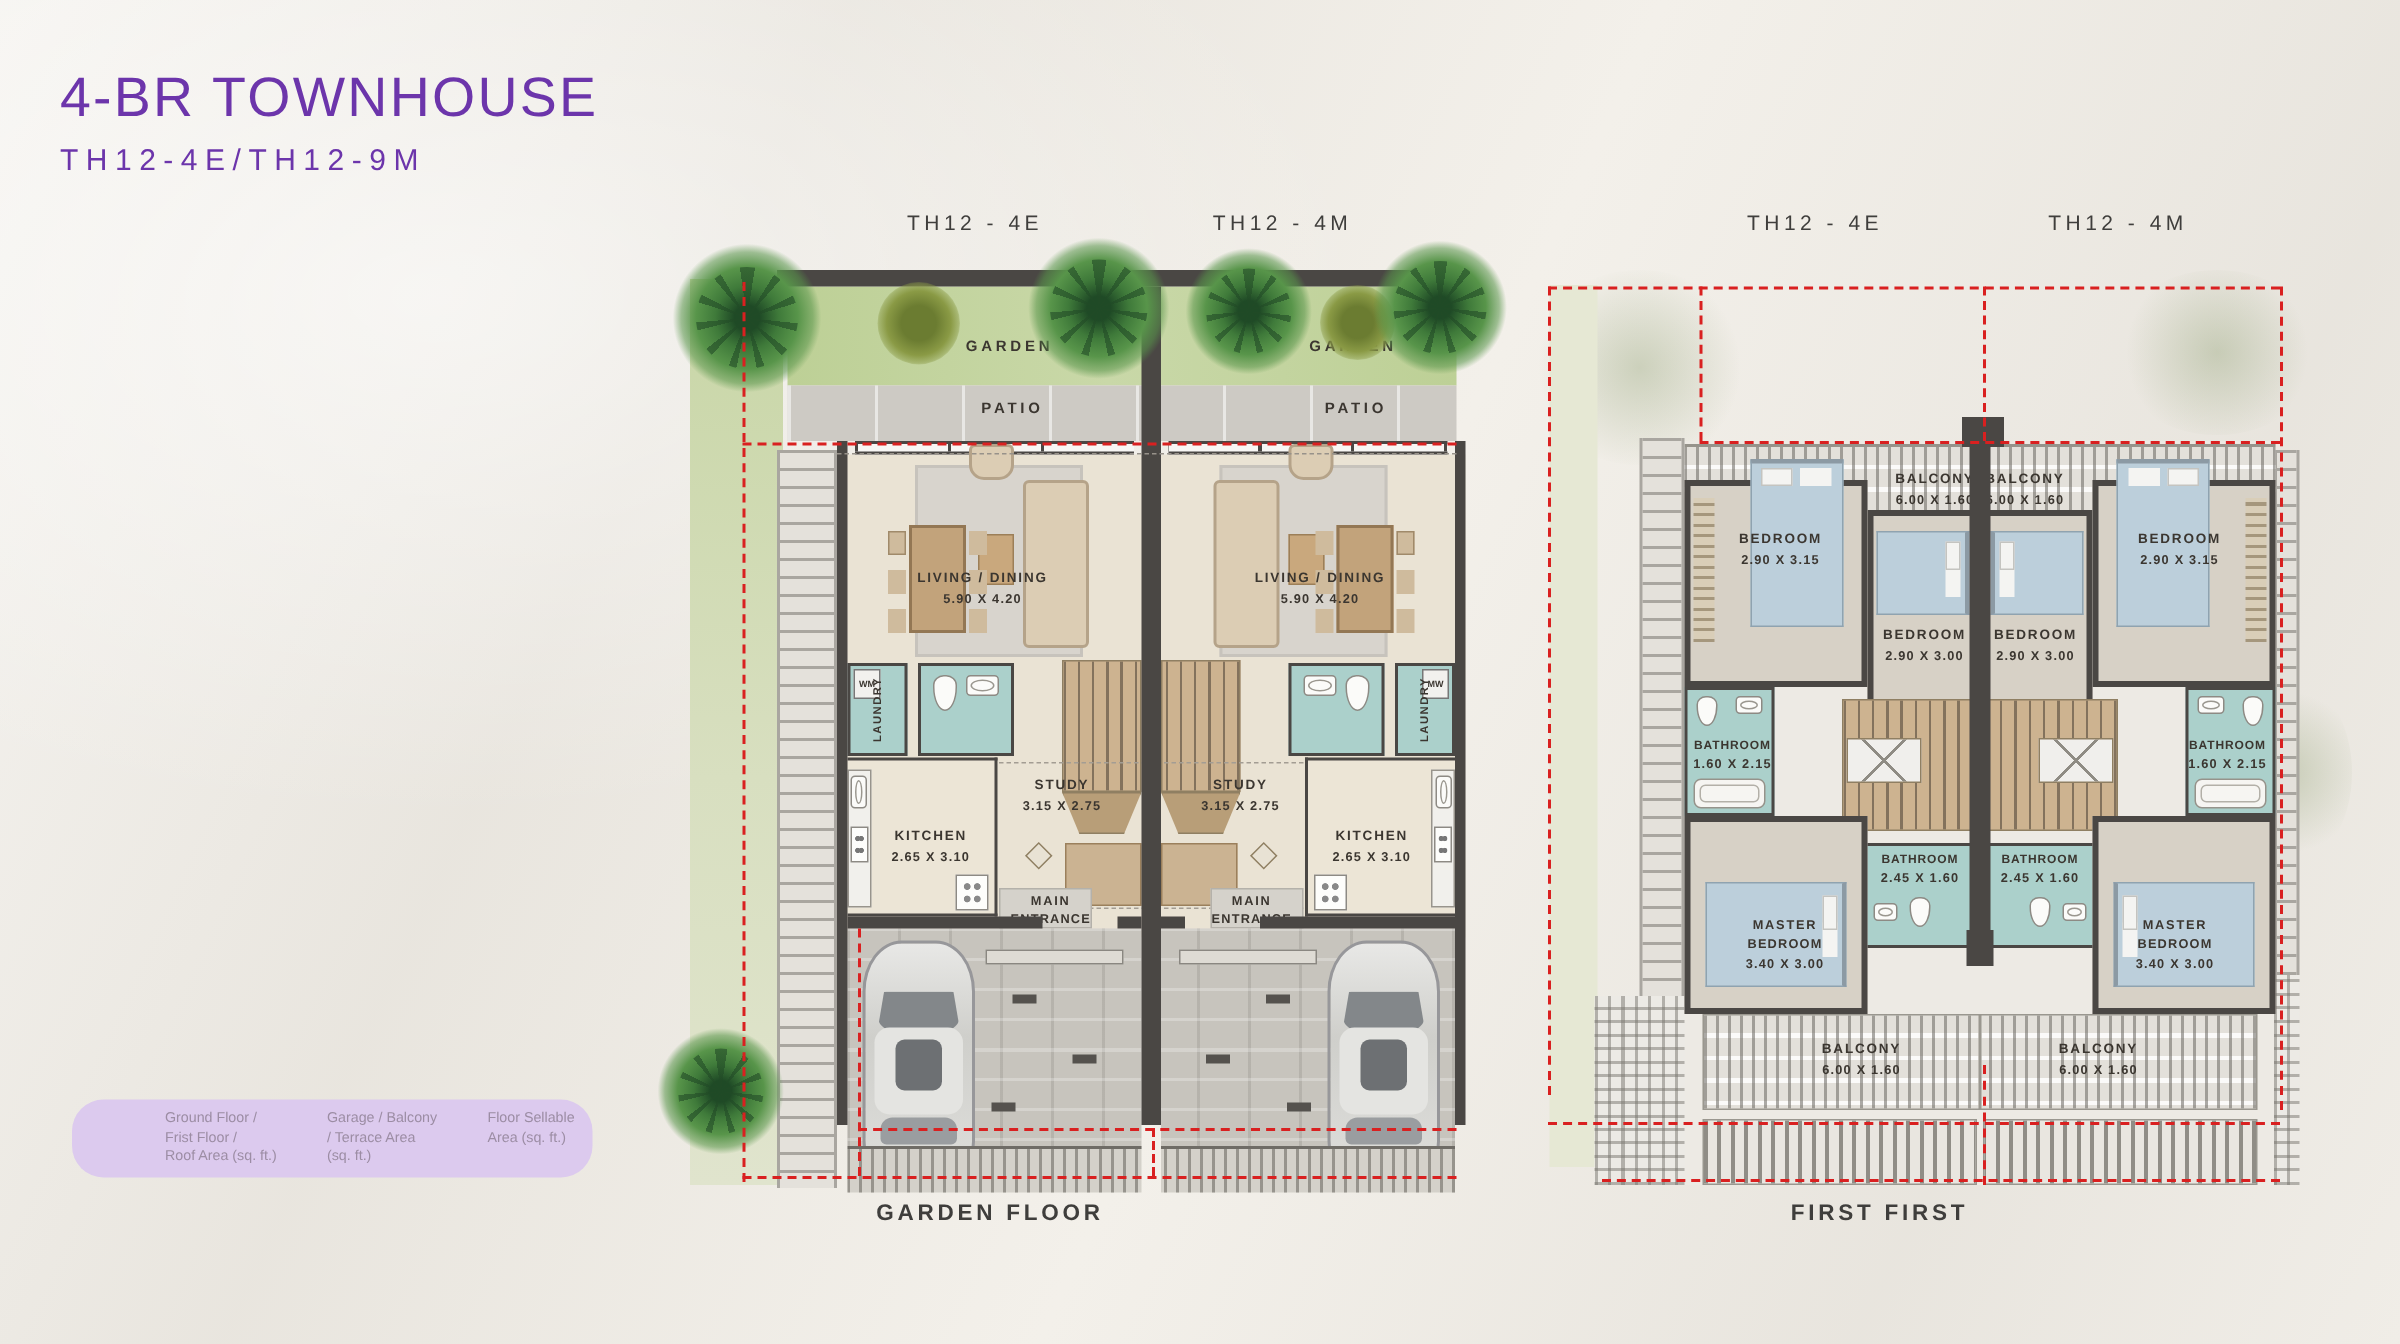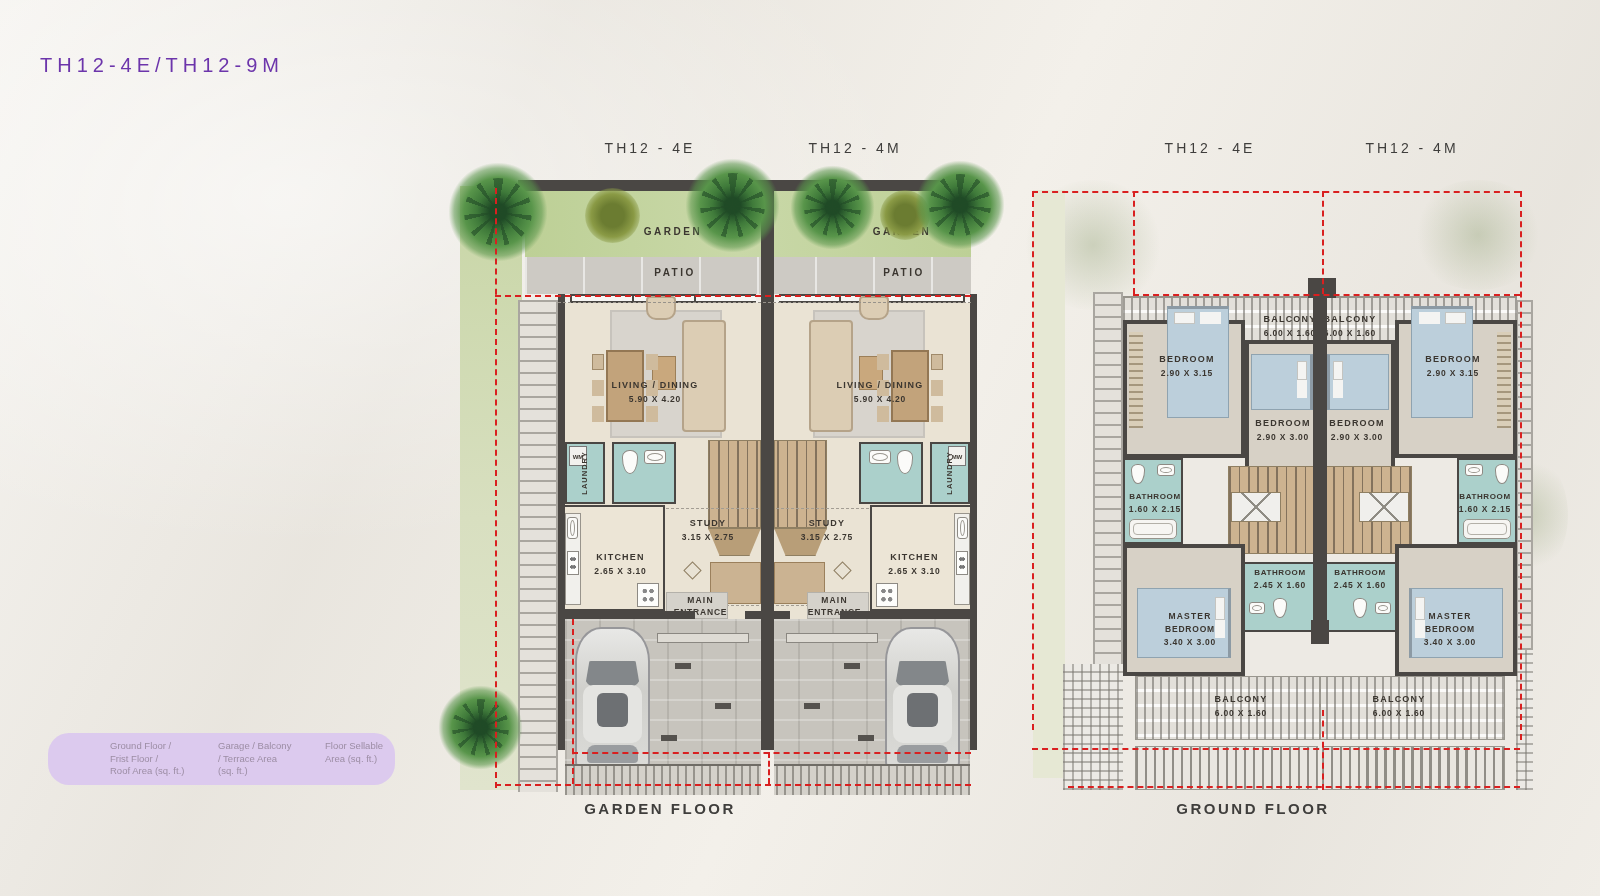--- a/index.html
+++ b/index.html
@@ -138,20 +138,21 @@
   .at-grid{display:grid;grid-template-columns:62px 108px 107px 70px;}
   .at-header{background:#dccaee;padding:7px 0 7px 0;margin-bottom:3px;border-radius:21px;}
   .at-header .cell{font-size:9.5px;line-height:12.5px;color:#9c8da4;white-space:pre-line;}
   .at-row{padding:6px 0 7px 0;border-bottom:1px solid #8f8c88;}
   .at-row .cell{font-size:10.5px;color:#46404b;letter-spacing:.3px;}
 </style>
 </head>
 <body>
 
 <div class="title-block">
+  <div class="title">4-BR TOWNHOUSE</div>
   <div class="subtitle">TH12-4E/TH12-9M</div>
 </div>
 
 <div class="plan plan-ground">
   <div class="unit-label" style="left:120px">TH12 - 4E</div>
   <div class="unit-label" style="left:325px">TH12 - 4M</div>
 
   <div class="canvas">
 
     <div class="abs" style="left:0;top:6px;width:62px;height:604px;background:linear-gradient(180deg,#c8d6a6,#d8dfc0 55%,#e0e4cd)"></div>
@@ -375,21 +376,21 @@
     <div class="rdy" style="left:24px;top:11px;height:539px"></div>
     <div class="rdy" style="left:125px;top:11px;height:103px"></div>
     <div class="rdx" style="left:125px;top:114px;width:387px"></div>
     <div class="rdy" style="left:314px;top:11px;height:103px"></div>
     <div class="rdy" style="left:512px;top:11px;height:549px"></div>
     <div class="rdx" style="left:24px;top:568px;width:488px"></div>
     <div class="rdy" style="left:314px;top:530px;height:80px"></div>
     <div class="rdx" style="left:60px;top:606px;width:452px"></div>
   </div>
 
-  <div class="plan-caption" style="left:105px">GROUND FLOOR</div>
+  <div class="plan-caption" style="left:105px">FIRST FIRST</div>
 </div>
 
 <div class="area-table">
   <div class="at-header at-grid">
     <div class="cell"></div>
     <div class="cell">Ground Floor /
 Frist Floor /
 Roof Area (sq. ft.)</div>
     <div class="cell">Garage / Balcony
 / Terrace Area

